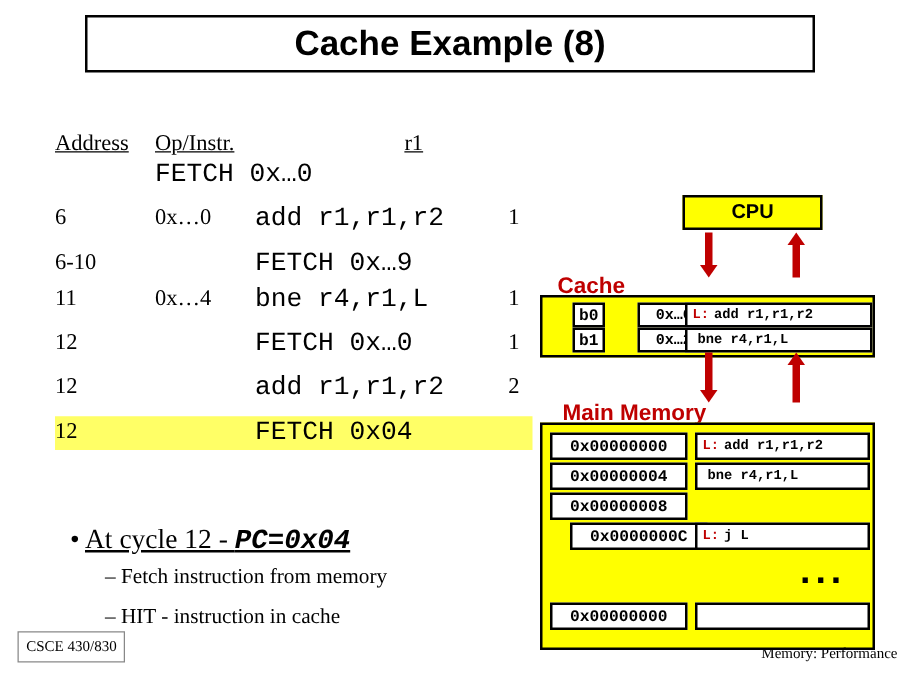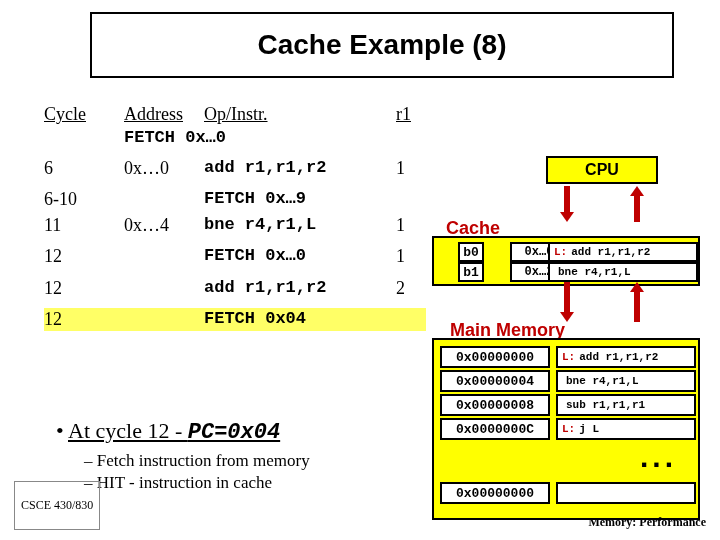--- a/index.html
+++ b/index.html
@@ -1,37 +1,37 @@
 <!DOCTYPE html>
 <html><head>
 <meta charset="utf-8">
 <style>
   * { box-sizing: border-box; margin: 0; padding: 0; }
   body { width: 720px; height: 540px; background: #fff; font-family: "Times New Roman", serif; position: relative; }
   
-  .title-box { position: absolute; left: 68px; top: 12px; width: 584px; height: 66px; border: 2px solid #000; display: flex; align-items: center; justify-content: center; margin-left: 22px; }
+  .title-box { position: absolute; left: 68px; top: 12px; width: 584px; height: 46px; border: 2px solid #000; display: flex; align-items: center; justify-content: center; }
   .title { font-size: 28px; font-weight: bold; font-family: Arial, sans-serif; }
   
   .trace { position: absolute; left: 44px; top: 104px; font-family: "Times New Roman", serif; }
   .trace-header { display: flex; font-size: 18px; }
   .trace-header > span { text-decoration: underline; }
   .col-cycle { width: 80px; display: inline-block; }
   .col-addr  { width: 80px; display: inline-block; }
   .col-op    { width: 192px; display: inline-block; }
-  .col-r1    { width: 30px; display: inline-block; text-align: left; }
+  .col-r1    { width: 30px; display: inline-block; text-align: center; }
   .trace-body .row { display: flex; font-size: 18px; line-height: 1.3; margin-top: 2px; }
   .trace-body .gap { height: 6px; }
-  .mono { font-family: "Courier New", monospace; font-weight: bold; font-size: 17px; }
+  .mono { font-family: "Courier New", monospace; font-weight: normal; font-size: 21px; }
   .hilite { background: #ffff66; }
   
   .bullets { position: absolute; left: 56px; top: 418px; font-family: "Times New Roman", serif; }
   .b1 { font-size: 22px; }
   .b1 .pc { font-family: "Courier New", monospace; font-weight: bold; font-style: italic; }
   .b2 { font-size: 17px; margin-left: 28px; margin-top: 6px; }
-  .b3 { font-size: 17px; margin-left: 28px; margin-top: 2px; }
+  .b3 { font-size: 17px; margin-left: 28px; margin-top: 12px; }
   
   
   .cpu { position: absolute; left: 546px; top: 156px; width: 112px; height: 28px; background: #ffff00; border: 2px solid #000; display: flex; align-items: center; justify-content: center; font-family: Arial, sans-serif; font-weight: bold; font-size: 16px; }
   
   .arrow { position: absolute; }
   .arrow .shaft { position: absolute; background: #bf0000; }
   .arrow .head-down { position: absolute; width: 0; height: 0; border-left: 7px solid transparent; border-right: 7px solid transparent; border-top: 10px solid #bf0000; }
   .arrow .head-up { position: absolute; width: 0; height: 0; border-left: 7px solid transparent; border-right: 7px solid transparent; border-bottom: 10px solid #bf0000; }
   
   #arr1 { left: 560px; top: 186px; width: 14px; height: 36px; }
@@ -56,33 +56,32 @@
   .instrcell { position: absolute; width: 150px; height: 20px; border: 2px solid #000; display: flex; align-items: center; font-family: "Courier New", monospace; font-size: 11px; font-weight: bold; background: #fff; padding: 0 4px; }
   .instrcell .lbl { color: #bf0000; margin-right: 4px; }
   
   .mem-label { position: absolute; left: 450px; top: 320px; font-family: Arial, sans-serif; font-weight: bold; font-size: 18px; color: #bf0000; }
   .mem-box { position: absolute; left: 432px; top: 338px; width: 268px; height: 182px; background: #ffff00; border: 2px solid #000; }
   .mem-addr { position: absolute; width: 110px; height: 22px; border: 2px solid #000; display: flex; align-items: center; justify-content: center; font-family: "Courier New", monospace; font-size: 13px; font-weight: bold; background: #fff; }
   .mem-instr { position: absolute; width: 140px; height: 22px; border: 2px solid #000; display: flex; align-items: center; font-family: "Courier New", monospace; font-size: 11px; font-weight: bold; background: #fff; padding: 0 4px; }
   .mem-instr .lbl { color: #bf0000; margin-right: 4px; }
   .dots { position: absolute; font-family: Arial, sans-serif; font-size: 30px; font-weight: bold; letter-spacing: 4px; }
   
-  .foot-left { position: absolute; left: 14px; bottom: 10px; border: 1px solid #888; padding: 16px 6px; font-family: "Times New Roman", serif; font-size: 12px; }
-  .foot-right { position: absolute; right: 14px; bottom: 10px; font-family: "Times New Roman", serif; font-size: 12px; font-weight: bold; }
+  .foot-left { position: absolute; left: 14px; bottom: 10px; border: 1px solid #888; padding: 4px 6px; font-family: "Times New Roman", serif; font-size: 12px; }
+  .foot-right { position: absolute; right: 2px; bottom: 10px; font-family: "Times New Roman", serif; font-size: 12px; }
 </style>
 </head>
 <body>
 
 <div class="title-box">
   <span class="title">Cache Example (8)</span>
 </div>
 
 <div class="trace">
   <div class="trace-header">
-    <span class="col-cycle">Cycle</span>
     <span class="col-addr">Address</span>
     <span class="col-op">Op/Instr.</span>
     <span class="col-r1">r1</span>
   </div>
   <div class="trace-body">
     <div class="row">
       <span class="col-addr"></span>
       <span class="col-op mono">FETCH 0x…0</span>
       <span class="col-r1"></span>
     </div>
@@ -187,25 +186,21 @@
   <div class="mem-instr" style="left:122px;top:6px;">
       <span class="lbl">L:</span>
       <span>add r1,r1,r2</span>
     </div>
   <div class="mem-addr" style="left:6px;  top:30px;">0x00000004</div>
   <div class="mem-instr" style="left:122px;top:30px;">
       <span class="lbl"></span>
       <span>bne r4,r1,L</span>
     </div>
   <div class="mem-addr" style="left:6px;  top:54px;">0x00000008</div>
-  <div class="mem-instr" style="left:122px;top:54px;">
-      <span class="lbl"></span>
-      <span>sub r1,r1,r1</span>
-    </div>
-  <div class="mem-addr" style="left:6px;  top:78px;">0x0000000C</div>
+  <div class="mem-addr" style="left:22px;  top:78px;">0x0000000C</div>
   <div class="mem-instr" style="left:122px;top:78px;">
       <span class="lbl">L:</span>
       <span>j L</span>
     </div>
   <div class="dots" style="left:206px; top:100px;">...</div>
   <div class="mem-addr" style="left:6px;  top:142px;">0x00000000</div>
   <div class="mem-instr" style="left:122px;top:142px;"></div>
 </div>
 
 <div class="foot-left">CSCE 430/830</div>

